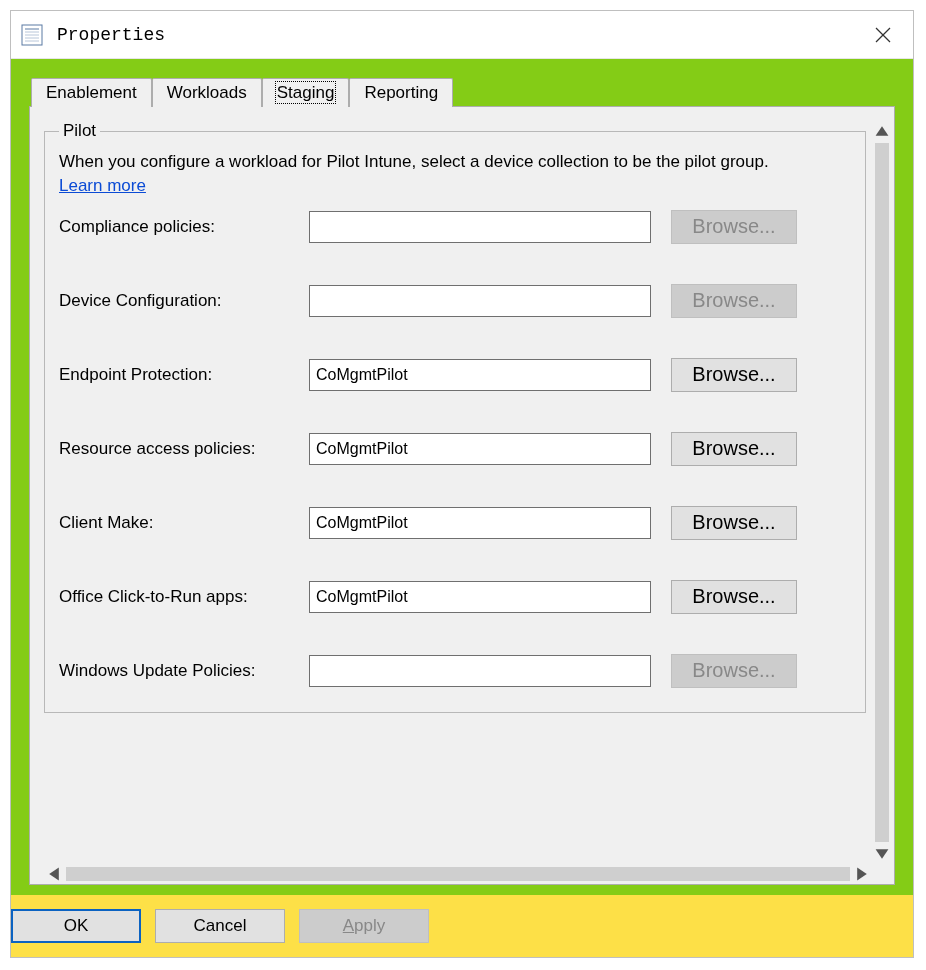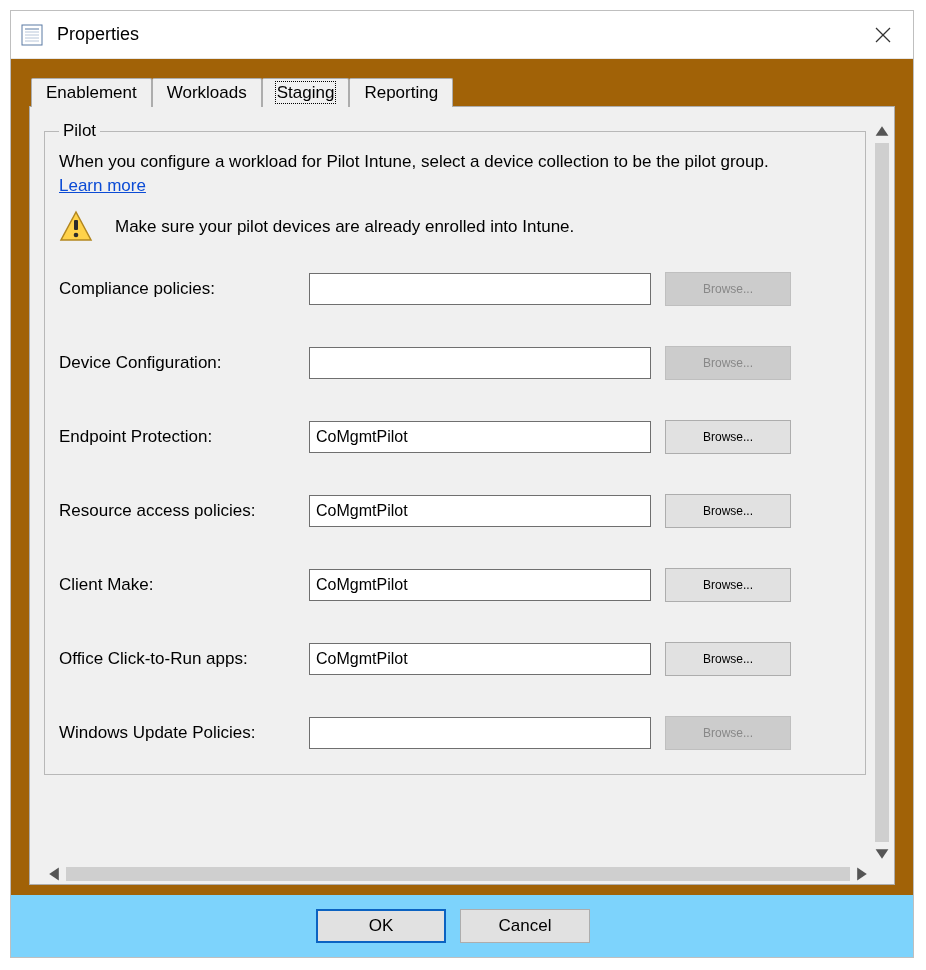--- a/index.html
+++ b/index.html
@@ -30,34 +30,35 @@
   }
   .title-icon{
     width:22px;
     height:22px;
     margin-right:14px;
     display:inline-block;
   }
   .title-text{
     font-size:18px;
     flex:1;
+    font-family:Liberation Mono, monospace;
   }
   .close-btn{
     width:44px;
     height:36px;
     display:flex;
     align-items:center;
     justify-content:center;
     cursor:pointer;
   }
   .close-btn svg{width:16px;height:16px;}
   .dlgbody{
     flex:1;
     padding:18px 18px 10px 18px;
-    background:#a16207;
+    background:#84cc16;
     display:flex;
     flex-direction:column;
   }
   .tabcontainer{
     flex:1;
     display:flex;
     flex-direction:column;
     position:relative;
   }
   .tabstrip{
@@ -171,24 +172,24 @@
     font-size:16px;
     padding:2px 6px;
     outline:none;
     font-family:inherit;
   }
   .form-input[readonly]{background:#fff;}
   .form-input.empty{border:1px solid #6f6f6f;}
   .browse-btn{
     width:126px;
     height:34px;
-    margin-left:14px;
+    margin-left:20px;
     border:1px solid #adadad;
     background:#e1e1e1;
-    font-size:12px;
+    font-size:20px;
     font-family:inherit;
     cursor:pointer;
   }
   .browse-btn:disabled{
     background:#cccccc;
     color:#888888;
     border:1px solid #bfbfbf;
     cursor:default;
   }
   .vscroll{
@@ -221,23 +222,23 @@
     align-items:center;
     padding:2px 2px;
     margin-right:22px;
   }
   .hscroll-thumb{
     height:14px;flex:1;margin:0 4px;
     background:#cfcfcf;
   }
   .button-row{
     display:flex;
-    justify-content:center;
+    justify-content:flex-start;
     padding:14px 18px 14px 0;
-    background:#7dd3fc;
+    background:#fde047;
     gap:14px;
   }
   .dlg-btn{
     width:130px;
     height:34px;
     font-size:17px;
     font-family:inherit;
     background:#e1e1e1;
     border:1px solid #adadad;
     cursor:pointer;
@@ -289,30 +290,20 @@
 
       <div class="tabpanel">
         <div class="scroll-area">
           <div class="content-viewport">
             <fieldset class="pilot-group">
               <legend>Pilot</legend>
 
               <div class="desc">When you configure a workload for Pilot Intune, select a device collection to be the pilot group.</div>
               <a class="learnmore">Learn more</a>
 
-              <div class="warnrow">
-                <span class="warnicon">
-                  <svg viewBox="0 0 34 34">
-                    <polygon points="17,2 32,30 2,30" fill="#ffd24a" stroke="#b2861f" stroke-width="1.5"></polygon>
-                    <rect x="15" y="10" width="4" height="10" fill="#2c2c2c" rx="1"></rect>
-                    <circle cx="17" cy="25" r="2.3" fill="#2c2c2c"></circle>
-                  </svg>
-                </span>
-                <span class="warntext">Make sure your pilot devices are already enrolled into Intune.</span>
-              </div>
 
               
               <div class="form-row">
                 <span class="form-label">Compliance policies:</span>
                 <input class="form-input empty" readonly="" value="" style="">
                 <button class="browse-btn" disabled="">Browse...</button>
               </div>
 
               <div class="form-row">
                 <span class="form-label">Device Configuration:</span>
@@ -380,14 +371,15 @@
               </svg>
           </div>
         </div>
       </div>
     </div>
   </div>
 
   <div class="button-row">
     <button class="dlg-btn default">OK</button>
     <button class="dlg-btn">Cancel</button>
+    <button class="dlg-btn" disabled=""><span style="text-decoration:underline;">A</span>pply</button>
   </div>
 </div>
 
 </body></html>

